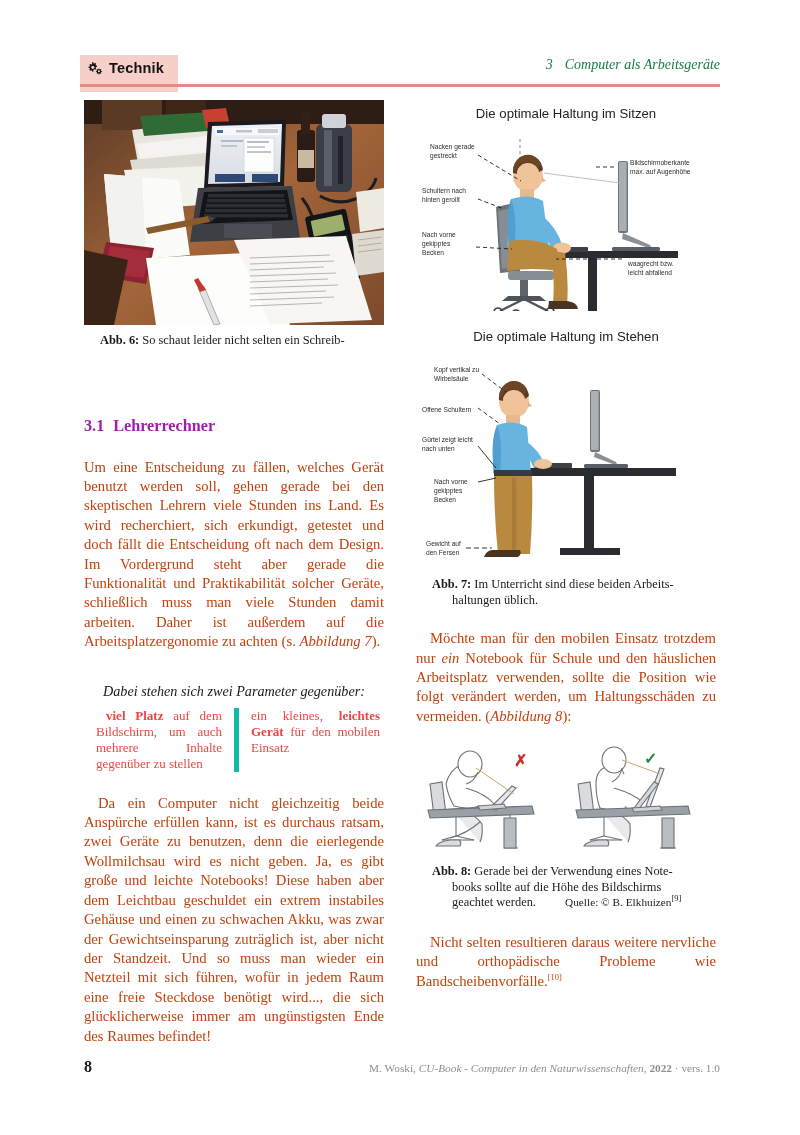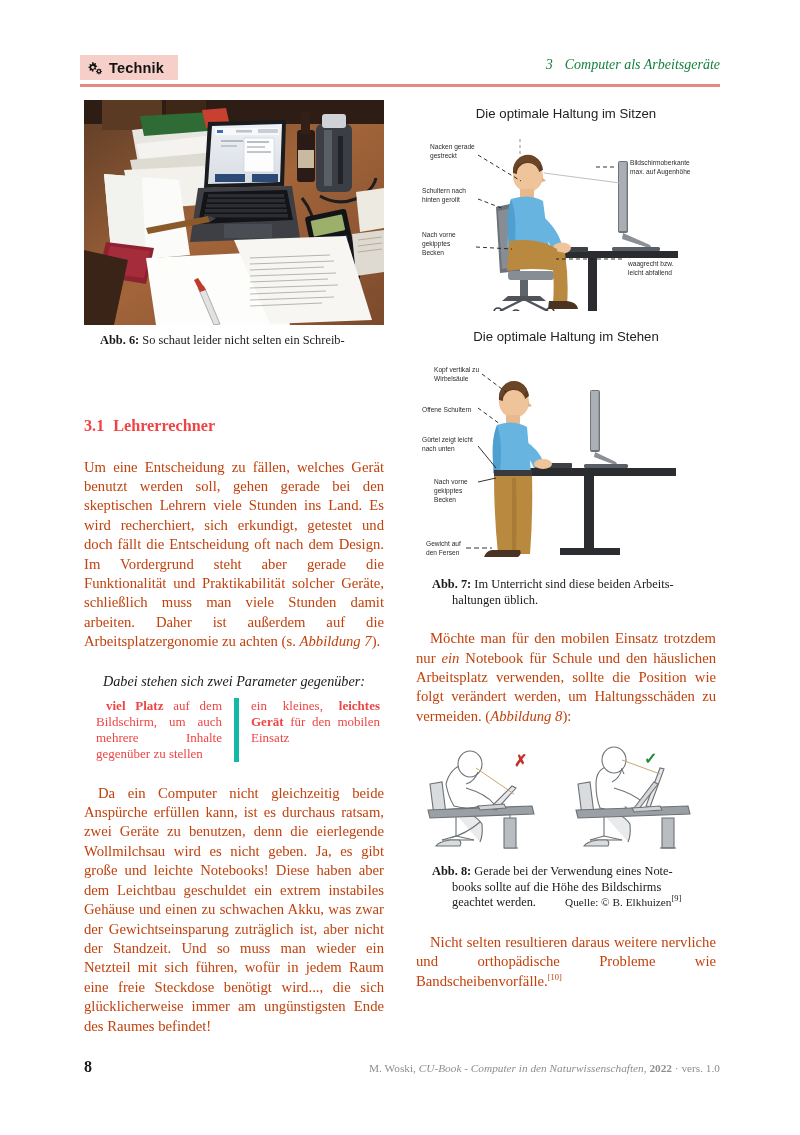--- a/index.html
+++ b/index.html
@@ -29,21 +29,21 @@
     position: absolute;
     left: 80px; top: 55px;
     width: 640px;
     height: 28px;
   }
   .header-tag {
     position: absolute;
     left: 0; top: 0;
     height: 25px;
     background: #f7cfc9;
-    padding: 0 14px 0 6px;
+    padding: 0 14px 12px 6px;
     display: flex;
     align-items: center;
     gap: 6px;
     font-family: "Liberation Sans", sans-serif;
     font-weight: bold;
     font-size: 14.5px;
     color: #141414;
     letter-spacing: 0.2px;
   }
   .gear-icon { display: block; }
@@ -115,21 +115,21 @@
     font-size: 11.3px;
     white-space: nowrap;
   }
   sup { font-size: 8.4px; vertical-align: super; line-height: 0; }
 
   
   .h-section {
     font-family: "Liberation Serif", serif;
     font-weight: bold;
     font-size: 16.2px;
-    color: #ef4444;
+    color: #a21caf;
   }
   .h-section .num { margin-right: 9px; }
 
   
   .cmp-lead {
     font-family: "Liberation Serif", serif;
     font-style: italic;
     font-size: 14.2px;
     text-align: center;
     color: #191919;
@@ -350,21 +350,21 @@
       <span class="lbl">Abb. 6:</span>
       <span>So schaut leider nicht selten ein Schreib-</span>
     </div>
 
     <div class="h-section" style="margin-top:68px;">
       <span class="num">3.1</span><span>Lehrerrechner</span>
     </div>
 
     <p class="ptext" style="margin-top:22px;"><span>Um eine Entscheidung zu fällen, welches Gerät benutzt werden soll, gehen gerade bei den skeptischen Lehrern viele Stunden ins Land. Es wird recherchiert, sich erkundigt, getestet und doch fällt die Entscheidung oft nach dem Design. Im Vordergrund steht aber gerade die Funktionalität und Praktikabilität solcher Geräte, schließlich muss man viele Stunden damit arbeiten. Daher ist außerdem auf die Arbeitsplatzergonomie zu achten (s. </span><i>Abbildung 7</i><span>).</span></p>
 
-    <div style="margin-top:21px;">
+    <div style="margin-top:31px;">
       <div class="cmp-lead">Dabei stehen sich zwei Parameter gegenüber:</div>
       <div class="cmp-box">
         <div class="cmp-cell left"><b>viel Platz</b><span> auf dem Bildschirm, um auch mehrere Inhalte gegenüber zu stellen</span></div>
         <div class="cmp-cell right"><span>ein kleines, </span><b>leichtes</b> <b>Gerät</b><span> für den mobilen Einsatz</span></div>
       </div>
     </div>
 
     <p class="ptext indent" style="margin-top:22px;">Da ein Computer nicht gleichzeitig beide Anspürche erfüllen kann, ist es durchaus ratsam, zwei Geräte zu benutzen, denn die eierlegende Wollmilchsau wird es nicht geben. Ja, es gibt große und leichte Notebooks! Diese haben aber dem Leichtbau geschuldet ein extrem instabiles Gehäuse und einen zu schwachen Akku, was zwar der Gewichtseinsparung zuträglich ist, aber nicht der Standzeit. Und so muss man wieder ein Netzteil mit sich führen, wofür in jedem Raum eine freie Steckdose benötigt wird..., die sich glücklicherweise immer am ungünstigsten Ende des Raumes befindet!</p>
   </div>
 

